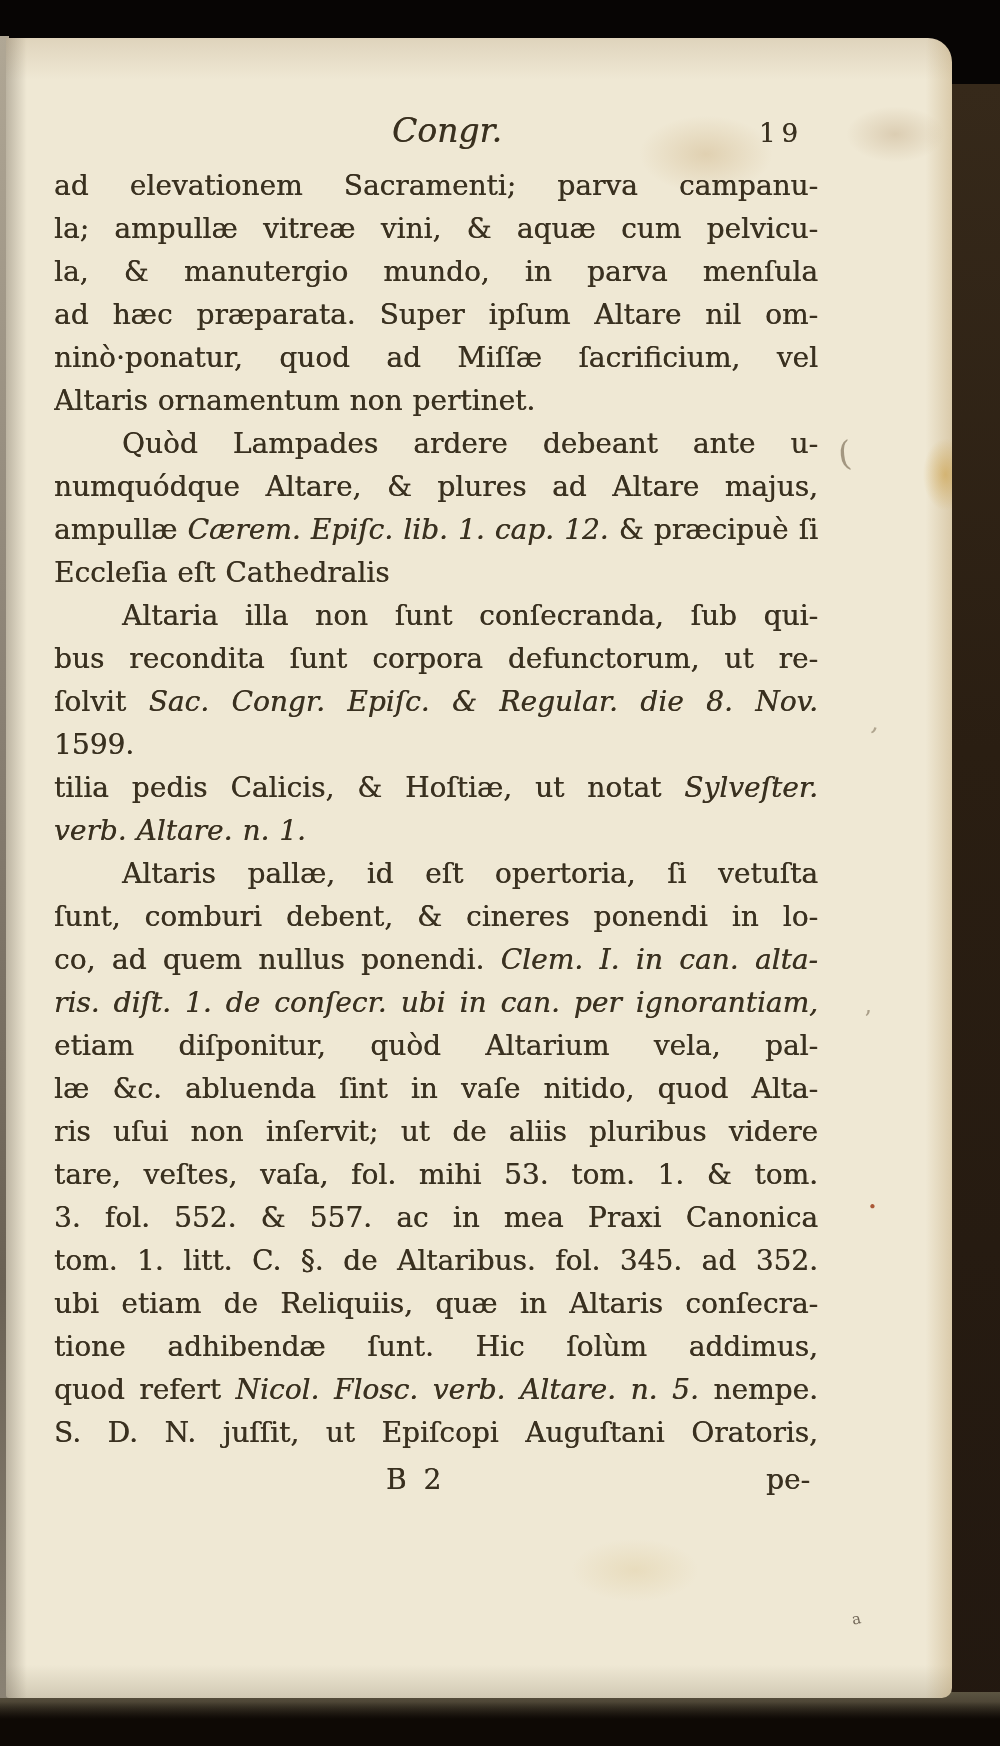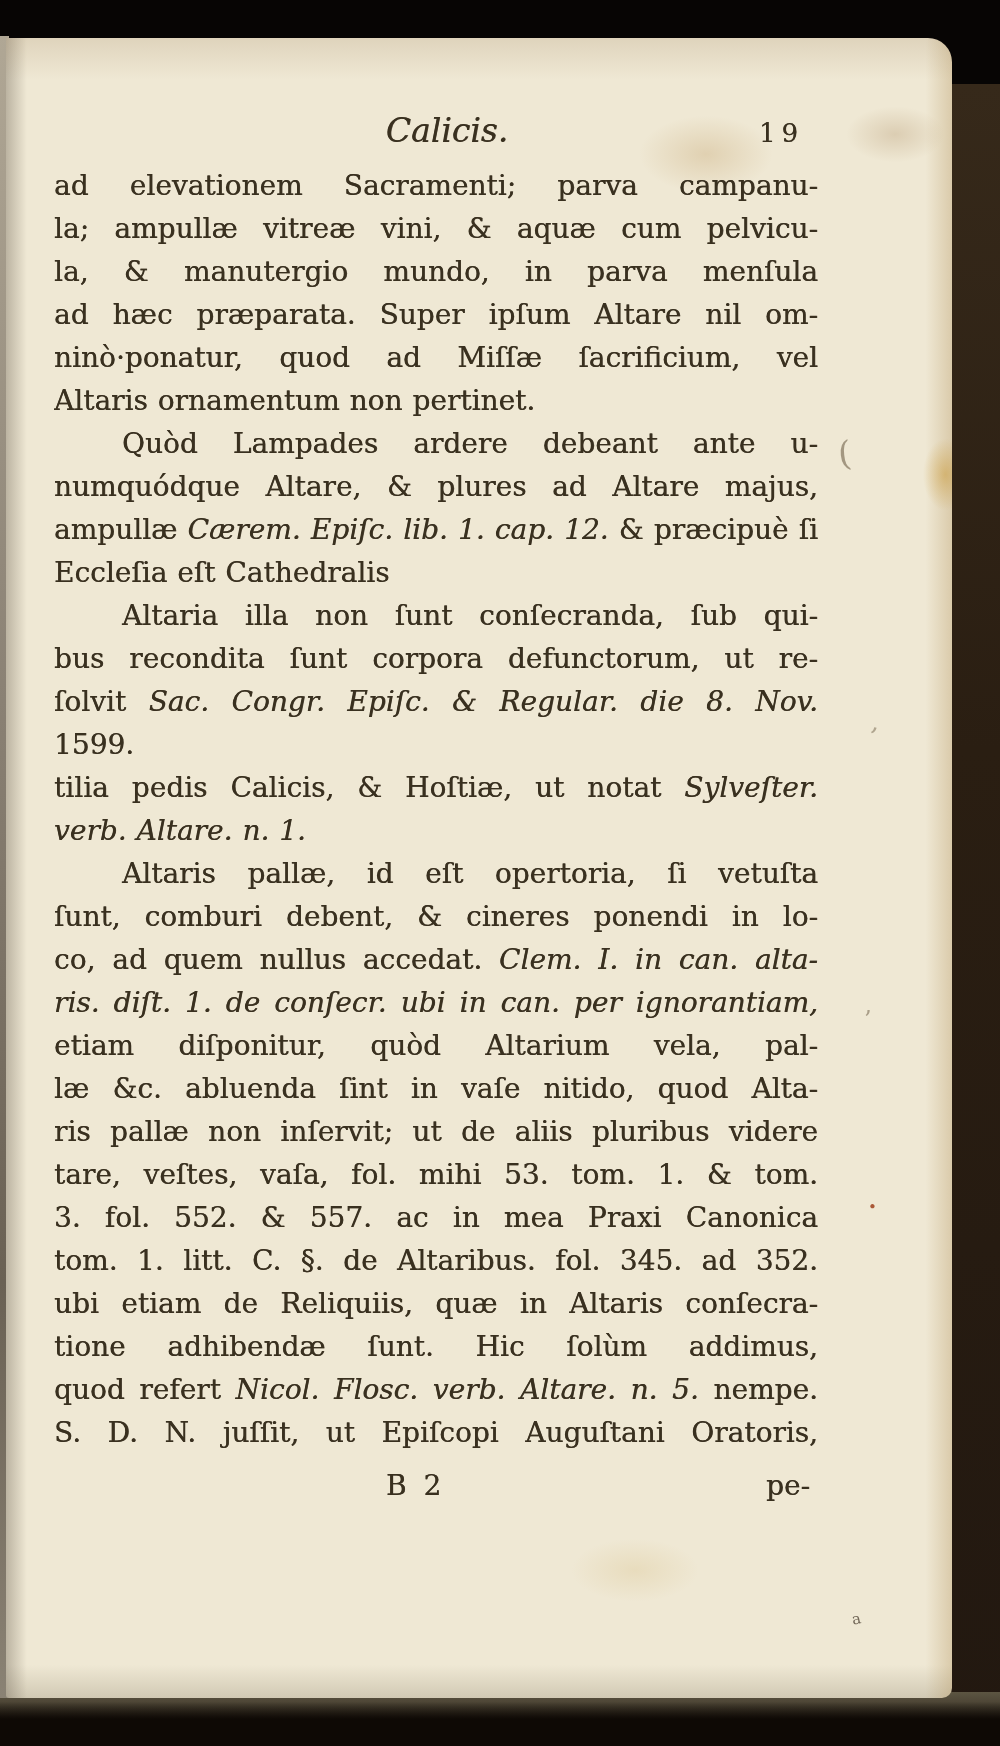--- a/index.html
+++ b/index.html
@@ -60,21 +60,21 @@
     height:43px; line-height:43px; overflow:hidden;
     text-align:justify; text-align-last:justify;
     text-shadow:.35px .35px .55px rgba(45,35,22,.8);
     word-spacing:1px;
     margin-left:20px;
   }
   .line.noj { text-align-last:left; }
   .line.indent { text-indent:68px; }
   .it { font-style:italic; }
 
-  .footer { position:relative; height:43px; margin-top:10px; font-size:28px;
+  .footer { position:relative; height:43px; margin-top:4px; font-size:28px;
             text-shadow:.35px .35px .55px rgba(45,35,22,.8); }
   .footer .sig   { position:absolute; left:352px; top:0; line-height:43px; letter-spacing:4px; }
   .footer .catch { position:absolute; right:8px;  top:0; line-height:43px; }
 
   .mark { position:absolute; font-family:"DejaVu Serif",serif; line-height:1; }
   .mark-1 { left:832px; top:398px;  font-size:34px; transform:rotate(-6deg);  color:rgba(100,84,60,.55); }
   .mark-2 { left:862px; top:686px;  font-size:26px; transform:rotate(14deg);  color:rgba(100,84,60,.45); }
   .mark-3 { left:858px; top:970px;  font-size:24px;                           color:rgba(100,84,60,.50); }
   .mark-4 { left:862px; top:1162px; font-size:15px;                           color:rgba(158,64,28,.85); }
   .mark-5 { left:846px; top:1574px; font-size:15px; transform:rotate(-12deg); color:rgba(70,58,44,.75); }
@@ -84,21 +84,21 @@
 
 <div class="scan">
   <div class="band-right"></div>
   <div class="band-bottom"></div>
   <div class="spine"></div>
 
   <div class="page">
     <div class="text-block">
 
       <div class="header">
-        <span class="title">Calicis.</span>
+        <span class="title">Congr.</span>
         <span class="pageno">19</span>
       </div>
 
       <div class="body-text">
           <div class="para">
             <div class="line"><span>ad elevationem Sacramenti; parva campanu-</span></div>
             <div class="line"><span>la; ampullæ vitreæ vini, &amp; aquæ cum pelvicu-</span></div>
             <div class="line"><span>la, &amp; manutergio mundo, in parva menſula</span></div>
             <div class="line"><span>ad hæc præparata. Super ipſum Altare nil om-</span></div>
             <div class="line"><span>ninò·ponatur, quod ad Miſſæ ſacrificium, vel</span></div>
@@ -116,25 +116,25 @@
             <div class="line"><span>ſolvit </span><span class="it">Sac. Congr. Epiſc. &amp; Regular. die 8. Nov.</span></div>
             <div class="line noj"><span>1599.</span></div>
           </div>
           <div class="para">
             <div class="line"><span>tilia pedis Calicis, &amp; Hoſtiæ, ut notat </span><span class="it">Sylveſter.</span></div>
             <div class="line noj"><span class="it">verb. Altare. n. 1.</span></div>
           </div>
           <div class="para">
             <div class="line indent"><span>Altaris pallæ, id eſt opertoria, ſi vetuſta</span></div>
             <div class="line"><span>ſunt, comburi debent, &amp; cineres ponendi in lo-</span></div>
-            <div class="line"><span>co, ad quem nullus accedat. </span><span class="it">Clem. I. in can. alta-</span></div>
+            <div class="line"><span>co, ad quem nullus ponendi. </span><span class="it">Clem. I. in can. alta-</span></div>
             <div class="line"><span class="it">ris. diſt. 1. de conſecr. ubi in can. per ignorantiam,</span></div>
             <div class="line"><span>etiam diſponitur, quòd Altarium vela, pal-</span></div>
             <div class="line"><span>læ &amp;c. abluenda ſint in vaſe nitido, quod Alta-</span></div>
-            <div class="line"><span>ris pallæ non inſervit; ut de aliis pluribus videre</span></div>
+            <div class="line"><span>ris uſui non inſervit; ut de aliis pluribus videre</span></div>
             <div class="line"><span>tare, veſtes, vaſa, fol. mihi 53. tom. 1. &amp; tom.</span></div>
             <div class="line"><span>3. fol. 552. &amp; 557. ac in mea Praxi Canonica</span></div>
             <div class="line"><span>tom. 1. litt. C. §. de Altaribus. fol. 345. ad 352.</span></div>
             <div class="line"><span>ubi etiam de Reliquiis, quæ in Altaris conſecra-</span></div>
             <div class="line"><span>tione adhibendæ ſunt. Hic ſolùm addimus,</span></div>
             <div class="line"><span>quod refert </span><span class="it">Nicol. Flosc. verb. Altare. n. 5.</span><span> nempe.</span></div>
             <div class="line"><span>S. D. N. juſſit, ut Epiſcopi Auguſtani Oratoris,</span></div>
           </div>
         </div>
 

